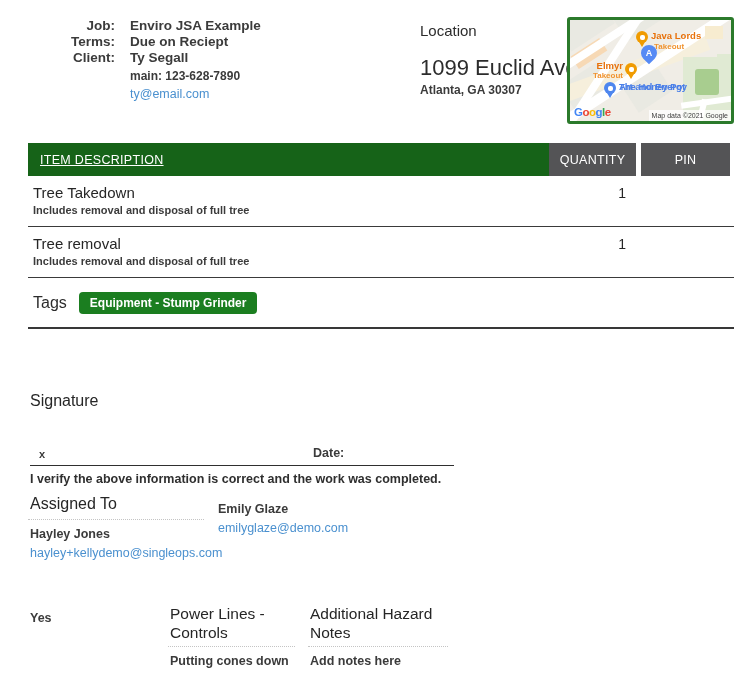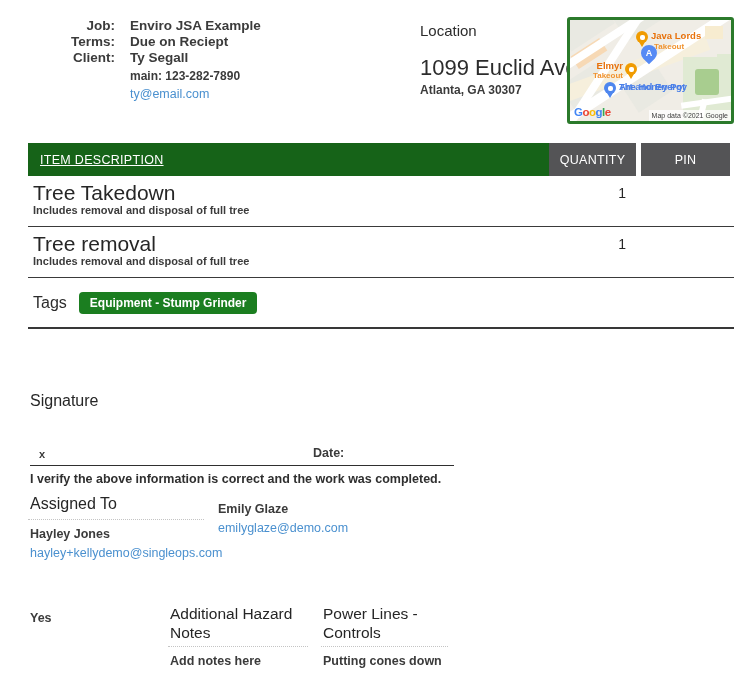--- a/index.html
+++ b/index.html
@@ -62,21 +62,21 @@
   .items { position:absolute; left:28px; top:143px; width:706px; }
   .thead { display:flex; height:33px; }
   .th-desc { width:521px; margin-right:0; background:#166318; color:#fff; font-size:12.5px; letter-spacing:.3px;
              display:flex; align-items:center; padding-left:12px;text-decoration:underline; }
   .th-qty  { width:87px; margin-right:5px; background:#545456; color:#fff; font-size:12.5px; letter-spacing:.3px;
              display:flex; align-items:center; justify-content:center; }
   .th-pin  { width:89px; background:#545456; color:#fff; font-size:12.5px; letter-spacing:.3px;
              display:flex; align-items:center; justify-content:center; }
   .trow { display:flex; border-bottom:1.5px solid #3a3a3a; padding:8px 0 10px 0; }
   .td-desc { width:525px; padding-left:5px; }
-  .item-title { font-size:21px; color:#262626; line-height:18px; }
+  .item-title { font-size:15px; color:#262626; line-height:18px; }
   .item-sub { font-size:11px; font-weight:600; color:#3b3b3b; margin-top:2px; }
   .td-qty { width:87px; text-align:right; padding-right:14px; font-size:14px; color:#262626; line-height:18px; }
   .td-pin { width:94px; }
   
   .tags-section { position:absolute; left:28px; top:292px; width:706px; display:flex; align-items:center;
                   padding:0 0 13px 5px; border-bottom:2px solid #383838; }
   .tags-label { font-size:16px; color:#2c2c2c; }
   .tag-badge { margin-left:12px; background:#1b7e20; color:#fff; font-size:12px; font-weight:600;
                padding:5px 11px; border-radius:4px; line-height:12px; }
   
@@ -105,21 +105,21 @@
 <div class="page">
 
   <div class="job-block">
     <div class="job-label">Job:</div>
     <div class="job-value">Enviro JSA Example</div>
     <div class="job-label">Terms:</div>
     <div class="job-value">Due on Reciept</div>
     <div class="job-label">Client:</div>
     <div class="job-value">Ty Segall</div>
     <div class="job-label"></div>
-    <div class="job-phone">main: 123-282-7890</div>
+    <div class="job-phone">main: 123-628-7890</div>
     <div class="job-label"></div>
     <div><a href="#" class="job-email">ty@email.com</a></div>
   </div>
 
   <div class="location-block">
     <div class="location-title">Location</div>
     <div class="location-addr">1099 Euclid Ave NE</div>
     <div class="location-city">Atlanta, GA 30307</div>
   </div>
 
@@ -208,23 +208,23 @@
     <div class="p-col">
       <div class="p-name">Emily Glaze</div>
       <a href="#" class="p-email">emilyglaze@demo.com</a>
     </div>
   </div>
 
   <div class="hazards">
     <div class="h-col h-col-1">
       <div class="h-value">Yes</div>
     </div>
+    <div class="h-col h-col-2">
+      <div class="h-title">Power Lines - Controls</div>
+      <div class="h-value">Putting cones down</div>
+    </div>
     <div class="h-col h-col-3">
       <div class="h-title">Additional Hazard Notes</div>
       <div class="h-value">Add notes here</div>
     </div>
-    <div class="h-col h-col-2">
-      <div class="h-title">Power Lines - Controls</div>
-      <div class="h-value">Putting cones down</div>
-    </div>
   </div>
 
 </div>
 
 </body></html>

